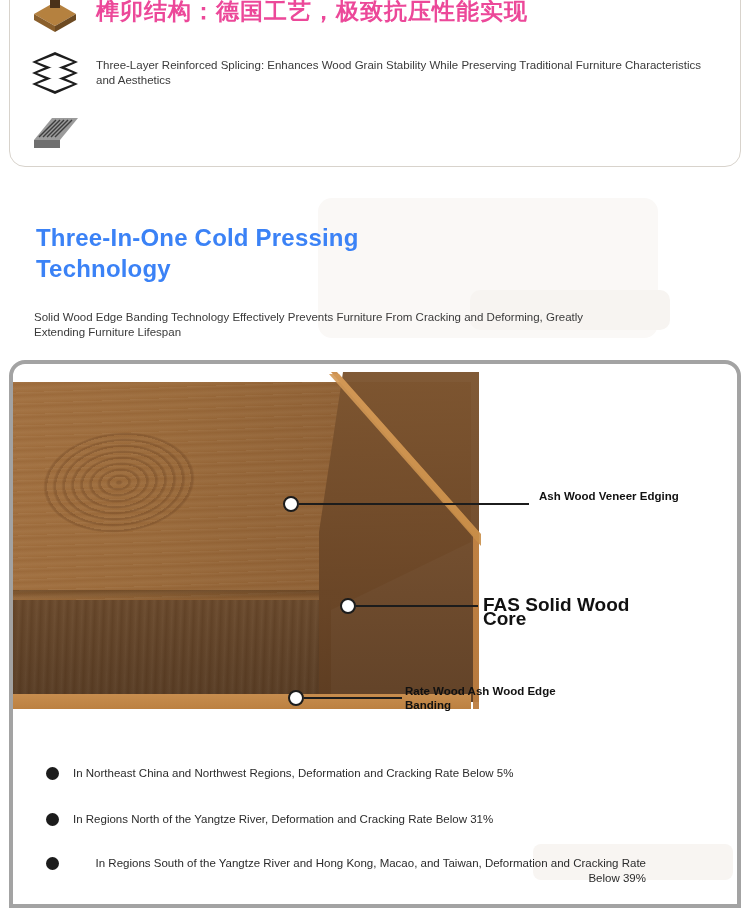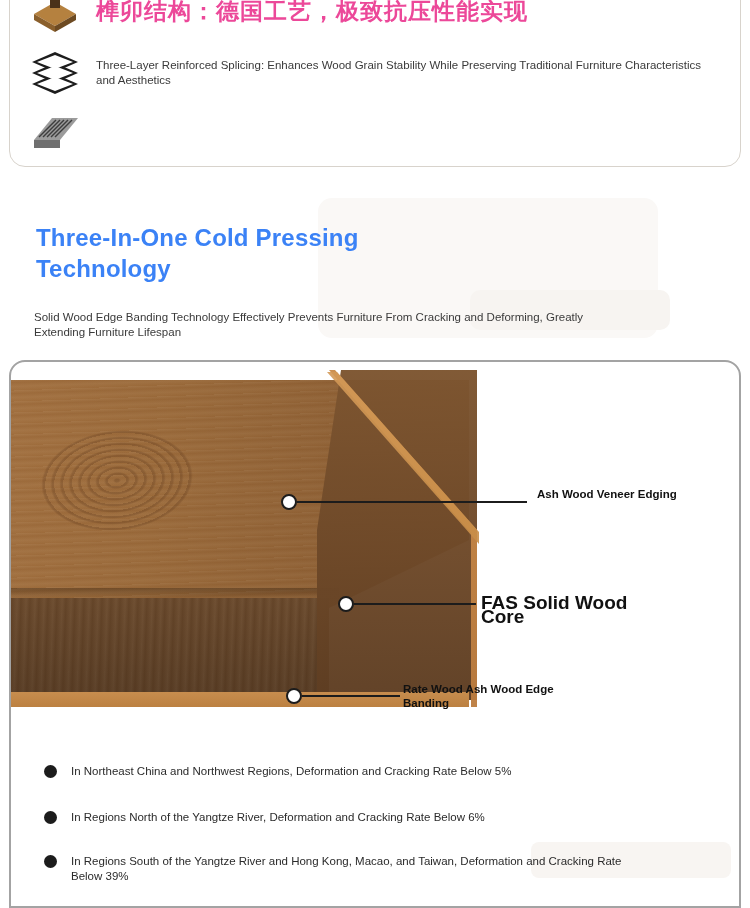--- a/index.html
+++ b/index.html
@@ -112,21 +112,21 @@
     color: #3a3a3a;
   }
 
   
   .product-card {
     position: absolute;
     left: 9px;
     top: 360px;
     width: 732px;
     height: 548px;
-    border: 2px solid #a3a3a3;
+    border: 4px solid #a3a3a3;
     border-top-left-radius: 16px;
     border-top-right-radius: 16px;
     background: #ffffff;
     box-sizing: border-box;
     overflow: hidden;
   }
 
   .board-wrap {
     position: absolute;
     left: 0;
@@ -265,20 +265,21 @@
     border-radius: 50%;
     background: #1c1c1c;
     flex: 0 0 13px;
     margin-right: 14px;
     margin-top: 1px;
   }
   .bullet-text {
     font-size: 11.5px;
     line-height: 15px;
     color: #2b2b2b;
+    text-align: right;
   }
 </style>
 </head>
 <body>
 
 <div class="top-card">
 
   <div class="feature-row row-a">
     <div class="ficon">
       <svg width="54" height="54" viewBox="0 0 54 54">
@@ -359,21 +360,21 @@
   <div class="callout-line" style="left:291px; top:333px; width:98px;"></div>
   <div class="callout-label" style="left:392px; top:320px; width:160px;">Rate Wood Ash Wood Edge Banding</div>
 
   <div class="bullet-row" style="top:402px;">
     <div class="bullet-dot"></div>
     <div class="bullet-text">In Northeast China and Northwest Regions, Deformation and Cracking Rate Below 5%</div>
   </div>
 
   <div class="bullet-row" style="top:448px;">
     <div class="bullet-dot"></div>
-    <div class="bullet-text"> In Regions North of the Yangtze River, Deformation and Cracking Rate Below 6%</div>
+    <div class="bullet-text"> In Regions North of the Yangtze River, Deformation and Cracking Rate Below 31%</div>
   </div>
 
   <div class="bullet-row" style="top:492px;">
     <div class="bullet-dot"></div>
     <div class="bullet-text">In Regions South of the Yangtze River and Hong Kong, Macao, and Taiwan, Deformation and Cracking Rate Below 39%</div>
   </div>
 
 </div>
 
 </body></html>

